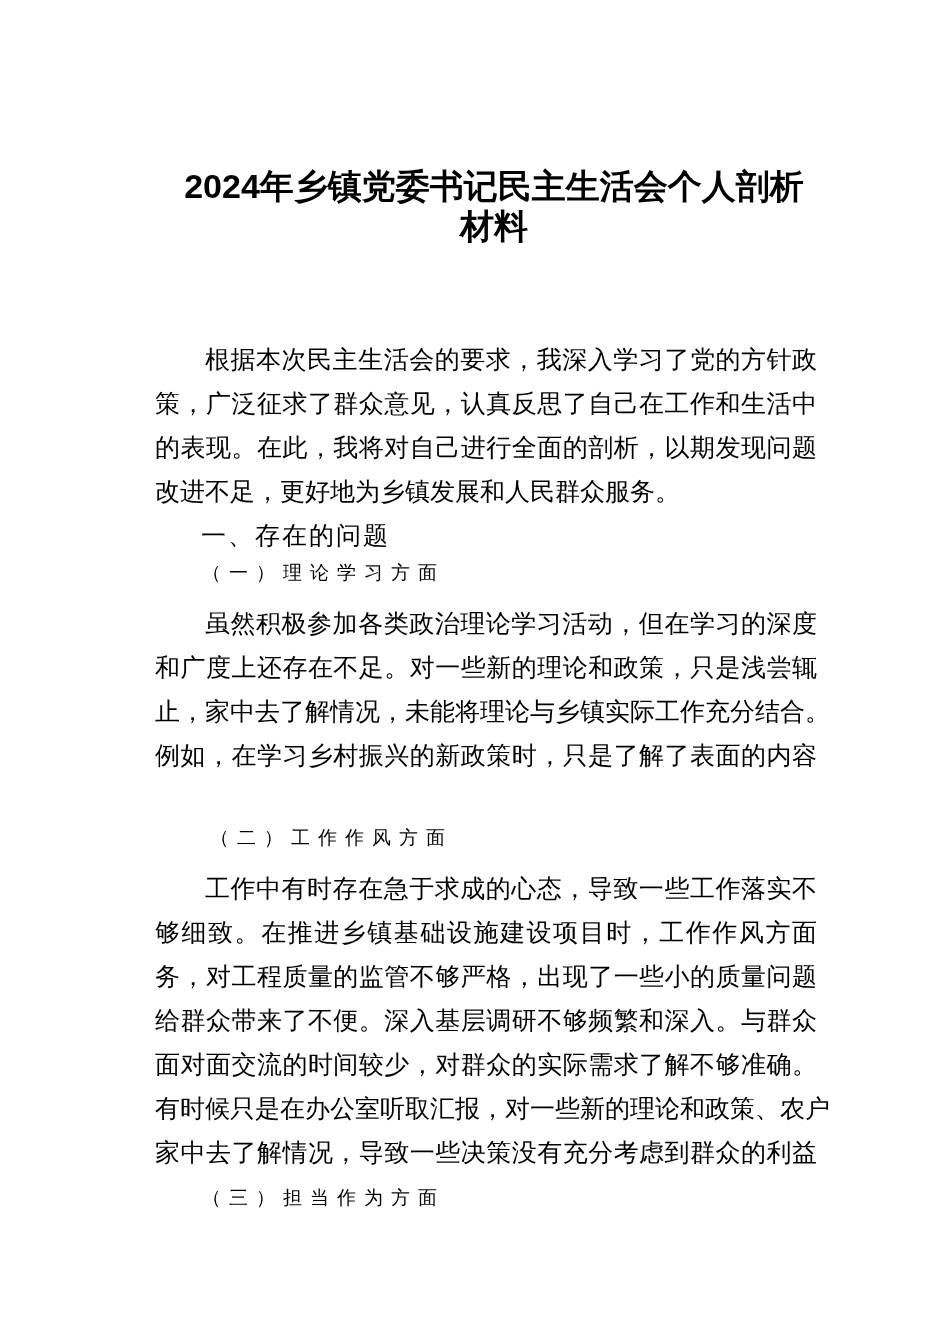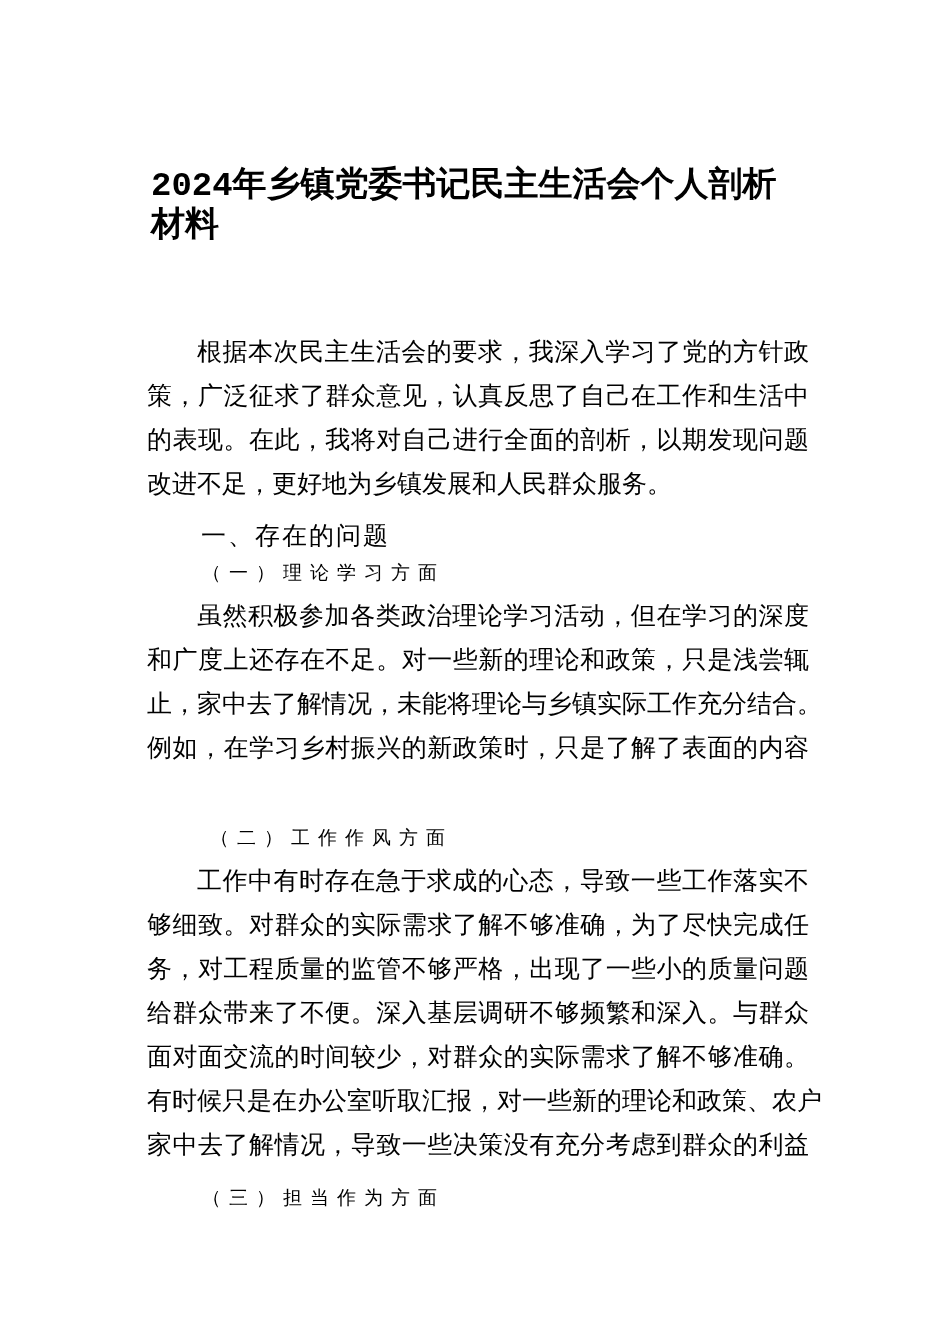--- a/index.html
+++ b/index.html
@@ -15,42 +15,42 @@
       color: #000000;
     }
     .page {
       position: absolute;
       left: 147px;
       top: 0;
       width: 662px;
     }
     .title {
       position: absolute;
-      left: 4px;
+      left: 16px;
       width: 662px;
-      text-align: left;
-      font-family: Liberation Mono, monospace;
+      text-align: center;
+      font-family: Liberation Sans, sans-serif;
       font-weight: bold;
       font-size: 34px;
       line-height: 40px;
       letter-spacing: 0px;
     }
     .title-line1 { top: 166px; }
     .title-line2 { top: 206px; }
     .body-text {
       position: absolute;
       left: 0;
       width: 662px;
       font-family: "DejaVu Sans", "Liberation Sans", sans-serif;
       font-size: 25px;
       line-height: 44px;
       letter-spacing: 19px;
       word-break: break-all;
       text-align: justify;
-      margin: 0;
+      margin: 8px;
     }
     .heading-1 {
       position: absolute;
       left: 46px;
       font-family: "DejaVu Sans", "Liberation Sans", sans-serif;
       font-size: 25px;
       line-height: 44px;
       letter-spacing: 2px;
       margin: 8px;
     }
@@ -100,21 +100,21 @@
   <div class="body-text" style="top:594px;">
     <span class="line indent">虽然积极参加各类政治理论学习活动，但在学习的深度</span>
     <span class="line">和广度上还存在不足。对一些新的理论和政策，只是浅尝辄</span>
     <span class="line">止，家中去了解情况，未能将理论与乡镇实际工作充分结合。</span>
     <span class="line">例如，在学习乡村振兴的新政策时，只是了解了表面的内容</span>
   </div>
 
   <div class="heading-2" style="top:815px;margin-left:8px;">（二）工作作风方面</div>
   <div class="body-text" style="top:859px;">
     <span class="line indent">工作中有时存在急于求成的心态，导致一些工作落实不</span>
-    <span class="line">够细致。对群众的实际需求了解不够准确，为了尽快完成任</span>
+    <span class="line">够细致。在推进乡镇基础设施建设项目时，工作作风方面</span>
     <span class="line">务，对工程质量的监管不够严格，出现了一些小的质量问题</span>
     <span class="line">给群众带来了不便。深入基层调研不够频繁和深入。与群众</span>
     <span class="line">面对面交流的时间较少，对群众的实际需求了解不够准确。</span>
     <span class="line">有时候只是在办公室听取汇报，对一些新的理论和政策、农户</span>
     <span class="line">家中去了解情况，导致一些决策没有充分考虑到群众的利益</span>
   </div>
 
   <div class="heading-2" style="top:1175px;">（三）担当作为方面</div>
 
 </div>

